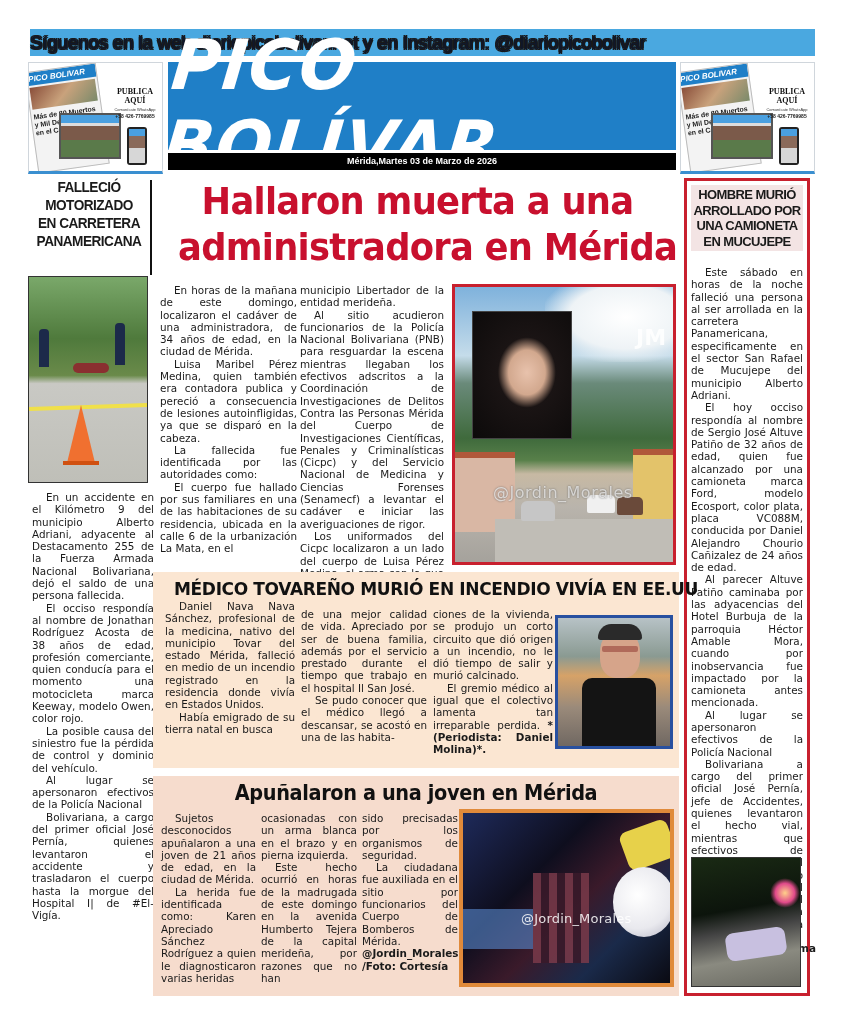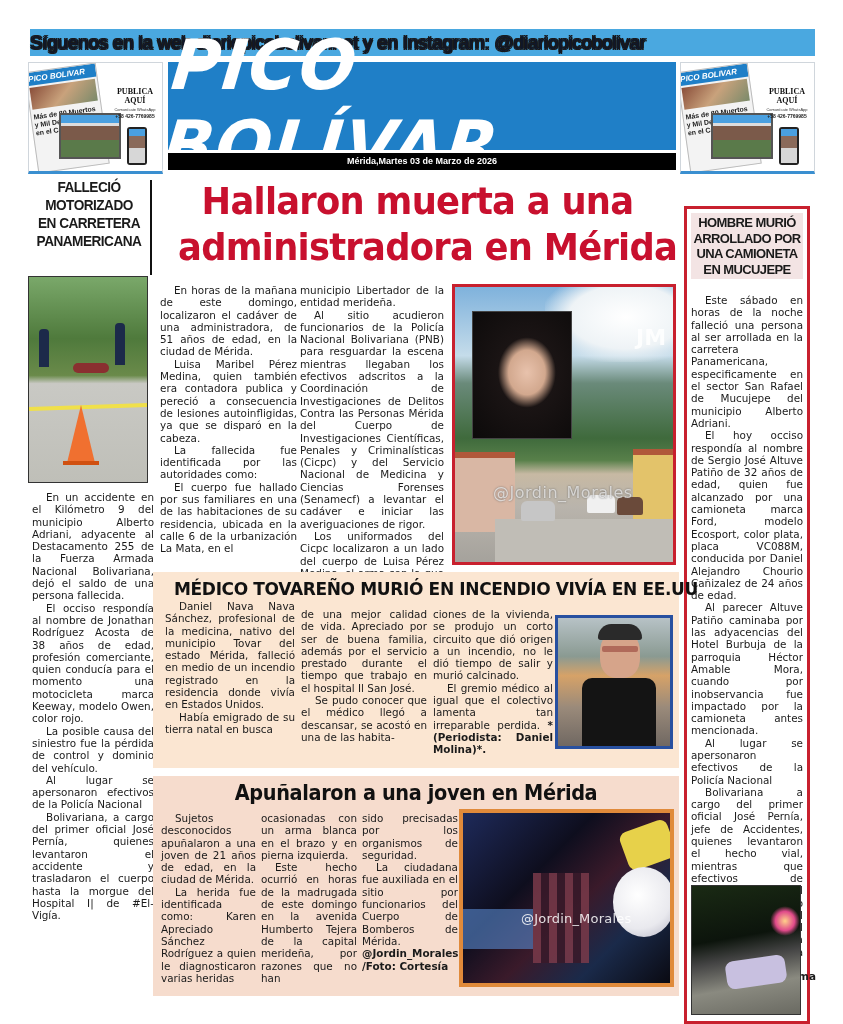--- a/index.html
+++ b/index.html
@@ -64,21 +64,21 @@
   .main-photo .portrait { position: absolute; left: 17px; top: 24px; width: 100px; height: 128px; background: radial-gradient(ellipse at 55% 48%, #e8c2ac 0%, #d2a88e 24%, #1a1414 38%, #0c0a0a 100%); border: 1px solid #444; }
   .main-photo .house { position: absolute; left: 0; top: 165px; width: 60px; height: 80px; background: #d9b7a4; border-top: 6px solid #b0583a; }
   .main-photo .house2 { position: absolute; left: 178px; top: 162px; width: 46px; height: 72px; background: #e3c36a; border-top: 6px solid #b0583a; }
   .main-photo .car { position: absolute; left: 66px; top: 214px; width: 34px; height: 20px; background: #c6c6c6; border-radius: 6px 6px 2px 2px; }
   .main-photo .car2 { position: absolute; left: 132px; top: 208px; width: 28px; height: 18px; background: #f0f0f0; border-radius: 5px 5px 2px 2px; }
   .main-photo .car3 { position: absolute; left: 162px; top: 210px; width: 26px; height: 18px; background: #6a4a3a; border-radius: 5px 5px 2px 2px; }
   .main-photo .road { position: absolute; left: 40px; top: 232px; width: 184px; height: 50px; background: #c0bdb6; }
   .wm-jm { position: absolute; left: 181px; top: 38px; font: bold 22px "DejaVu Sans", sans-serif; color: rgba(255,255,255,0.85); }
   .wm-credit { position: absolute; left: 38px; top: 196px; font: 16px "DejaVu Sans", sans-serif; color: rgba(255,255,255,0.65); text-shadow: 0 0 2px #666; letter-spacing: 0.5px; }
 
-  .right-box { position: absolute; left: 684px; top: 178px; width: 126px; height: 818px; border: 3px solid #c8202e; background: #fff; margin-top: 28px; }
+  .right-box { position: absolute; left: 684px; top: 178px; width: 126px; height: 818px; border: 3px solid #c8202e; background: #fff; }
   .right-head { margin: 4px; background: #f3e4e4; text-align: center; font-family: "Liberation Sans", sans-serif; font-weight: bold; font-size: 13px; line-height: 15.5px; padding: 2px 0; letter-spacing: -0.6px; }
   .right-body { position: absolute; left: 4px; top: 85px; width: 112px; }
   .right-photo { position: absolute; left: 4px; top: 676px; width: 110px; height: 130px; border: 1px solid #333; overflow: hidden;
     background: linear-gradient(170deg, #1a2a14 0%, #0c140c 40%, #444 55%, #8a8a80 75%, #6a6a62 100%); }
   .right-photo .light { position: absolute; left: 78px; top: 20px; width: 30px; height: 30px; border-radius: 50%; background: radial-gradient(circle, #ffd08a 0%, #e04a8a 45%, rgba(0,0,0,0) 70%); }
   .right-photo .sheet { position: absolute; left: 34px; top: 72px; width: 60px; height: 28px; background: #c8c0e0; border-radius: 8px; transform: rotate(-8deg); }
 
   .box2 { position: absolute; left: 153px; top: 572px; width: 526px; height: 196px; background: #fbe6d2; }
   .box2-head { position: absolute; left: 0; top: 6px; width: 100%; text-align: center; font-family: "DejaVu Sans", sans-serif; font-weight: bold; font-size: 18.5px; letter-spacing: -0.4px; color: #111; transform: scaleX(0.92); white-space: nowrap; }
   .box2-col1 { position: absolute; left: 12px; top: 28px; width: 130px; }
@@ -175,21 +175,21 @@
     <p>Al lugar se apersonaron efectivos de la Policía Nacional</p>
     <p>Bolivariana, a cargo del primer oficial José Pernía, quienes levantaron el accidente y trasladaron el cuerpo hasta la morgue del Hospital I| de #El-Vigía.</p>
   </div>
 </div>
 
 <div class="main-head">
   <div>Hallaron muerta a una</div>
   <div>administradora en Mérida</div>
 </div>
 <div class="main-col1 body-text">
-  <p>En horas de la mañana de este domingo, localizaron el cadáver de una administradora, de 51 años de edad, en la ciudad de Mérida.</p>
+  <p>En horas de la mañana de este domingo, localizaron el cadáver de una administradora, de 34 años de edad, en la ciudad de Mérida.</p>
   <p>Luisa Maribel Pérez Medina, quien también era contadora publica y pereció a consecuencia de lesiones autoinfligidas, ya que se disparó en la cabeza.</p>
   <p>La fallecida fue identificada por las autoridades como:</p>
   <p>El cuerpo fue hallado por sus familiares en una de las habitaciones de su residencia, ubicada en la calle 6 de la urbanización La Mata, en el</p>
 </div>
 <div class="main-col2 body-text">
   <div>municipio Libertador de la entidad merideña.</div>
   <p>Al sitio acudieron funcionarios de la Policía Nacional Bolivariana (PNB) para resguardar la escena mientras llegaban los efectivos adscritos a la Coordinación de Investigaciones de Delitos Contra las Personas Mérida del Cuerpo de Investigaciones Científicas, Penales y Criminalísticas (Cicpc) y del Servicio Nacional de Medicina y Ciencias Forenses (Senamecf) a levantar el cadáver e iniciar las averiguaciones de rigor.</p>
   <p>Los uniformados del Cicpc localizaron a un lado del cuerpo de Luisa Pérez Medina, el arma con la que se disparó.</p>
 </div>
 <div class="main-photo">

